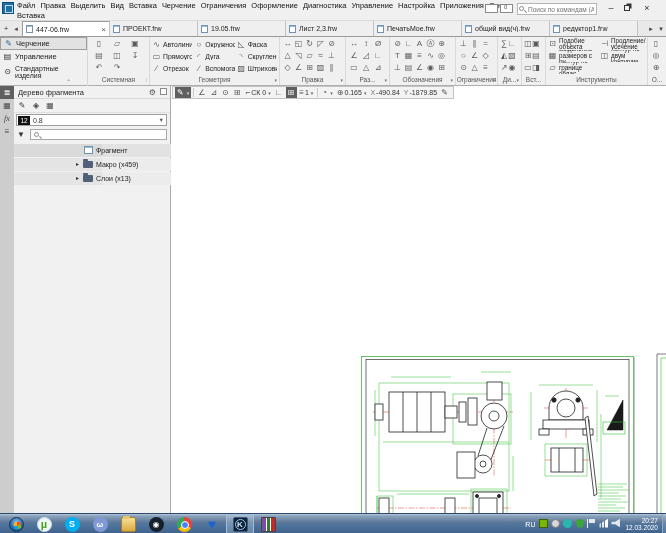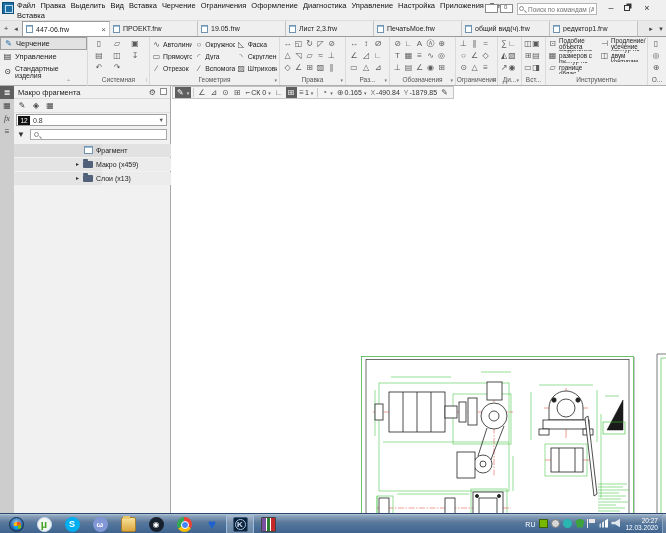--- a/index.html
+++ b/index.html
@@ -397,21 +397,21 @@
 
   <div id="left-strip">
     <div class="strip-ic active">≣</div>
     <div class="strip-ic">▦</div>
     <div class="strip-ic"><span class="fx">fx</span></div>
     <div class="strip-ic">≡</div>
   </div>
 
   <div id="left-panel">
     <div id="panel-header">
-      <span>Макро фрагмента</span>
+      <span>Дерево фрагмента</span>
       <span id="panel-gear">⚙</span>
       <span id="panel-dock"></span>
     </div>
     <div id="panel-tools">
       <span class="ptool" style="left:2px">✎</span>
       <span class="ptool" style="left:16px">◈</span>
       <span class="ptool" style="left:30px">▦</span>
     </div>
     <div id="line-combo">
       <span id="line-badge">12</span>

